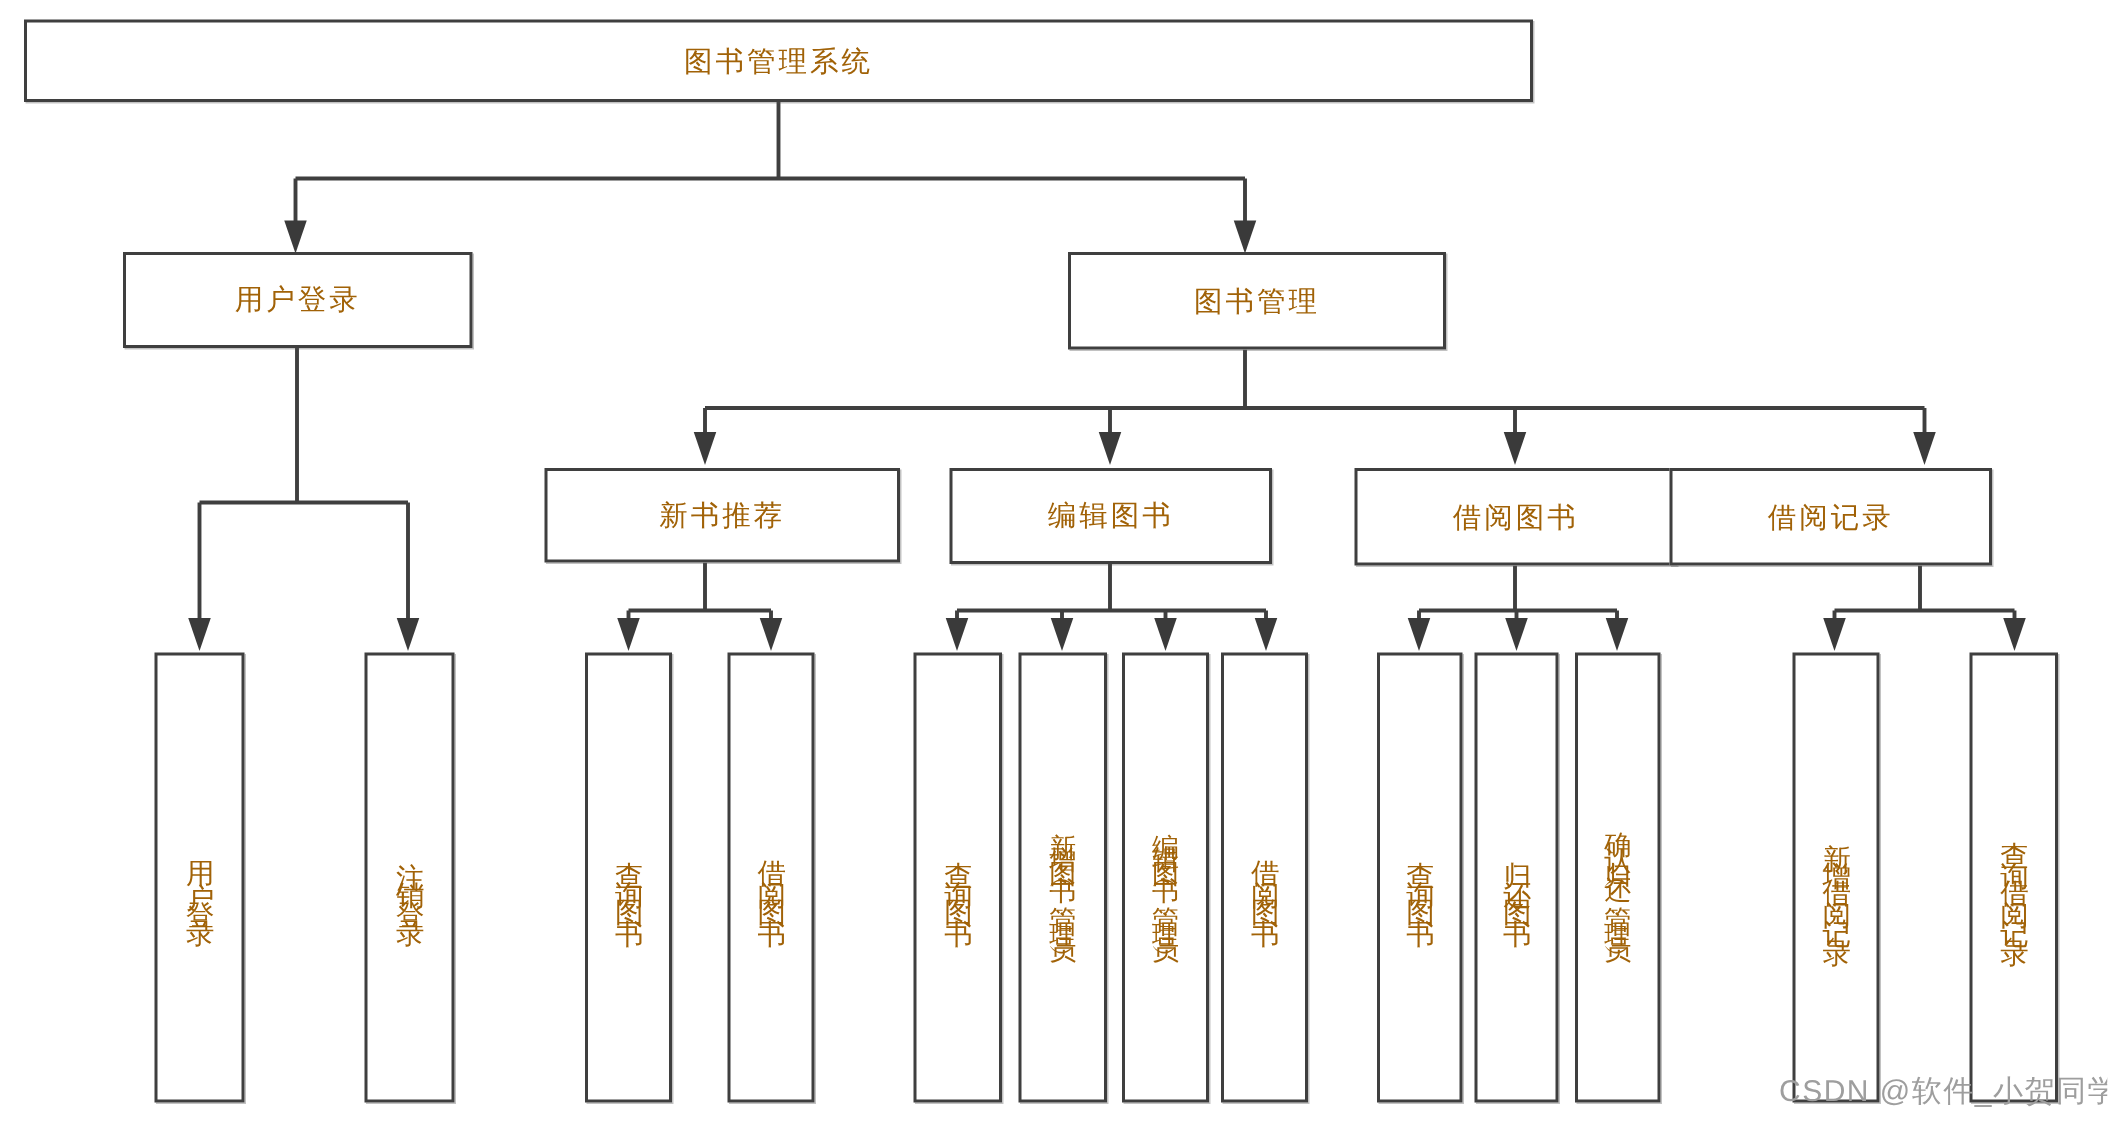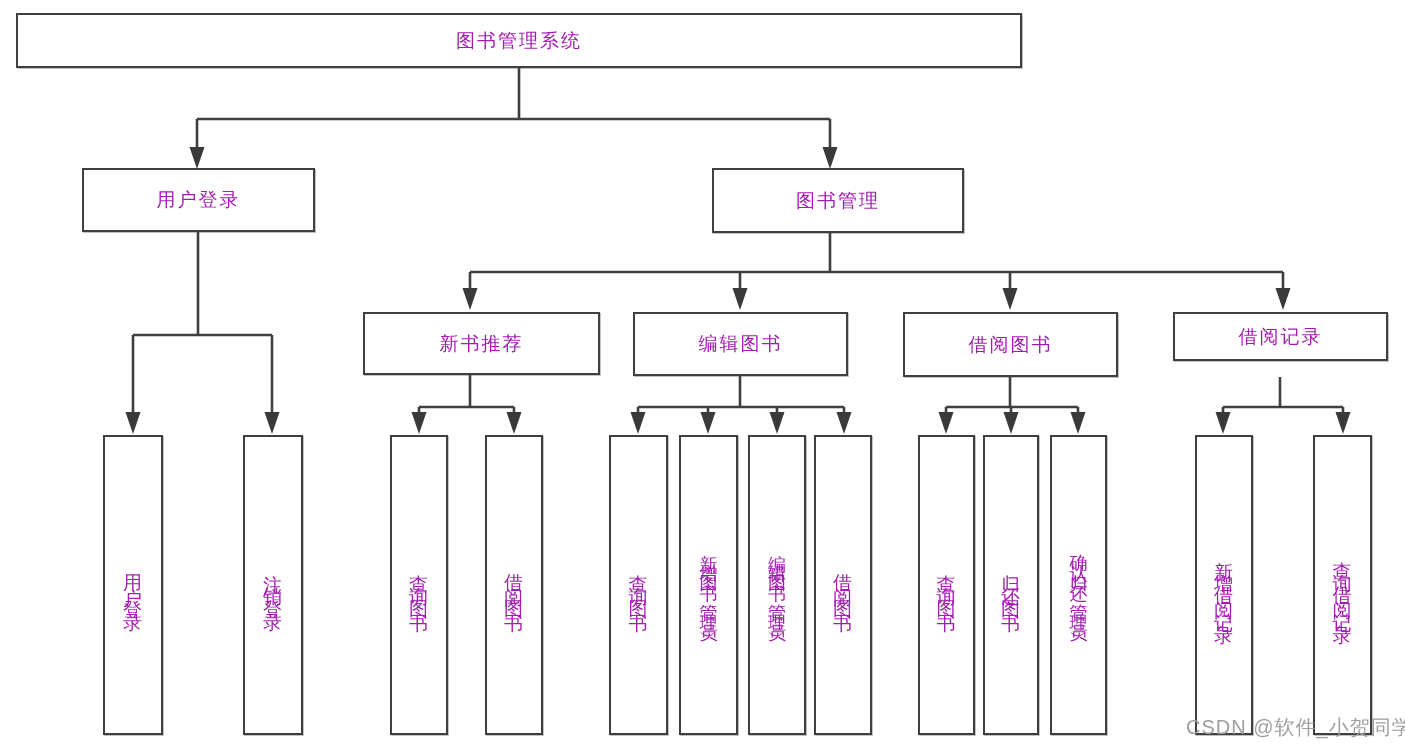--- a/index.html
+++ b/index.html
@@ -21,21 +21,21 @@
     top: 0;
     width: 1405px;
     height: 747px;
     pointer-events: none;
   }
   .node {
     position: absolute;
     box-sizing: border-box;
     border: 2px solid #3f3f3f;
     background: #ffffff;
-    color: #a21caf;
+    color: #a16207;
     display: flex;
     align-items: center;
     justify-content: center;
     box-shadow: 1px 1px 0 rgba(80,80,80,0.35);
   }
   .h-node {
     font-size: 19px;
     letter-spacing: 2px;
     white-space: nowrap;
   }
@@ -50,21 +50,21 @@
     letter-spacing: 10px;
     font-size: 18px;
   }
   
   #n-root   { left: 16px;   top: 13px;  width: 1006px; height: 55px; }
   #n-l2-0   { left: 82px;   top: 168px; width: 233px;  height: 64px; }
   #n-l2-1   { left: 712px;  top: 168px; width: 252px;  height: 65px; }
   #n-l3-0   { left: 363px;  top: 312px; width: 237px;  height: 63px; }
   #n-l3-1   { left: 633px;  top: 312px; width: 215px;  height: 64px; }
   #n-l3-2   { left: 903px;  top: 312px; width: 215px;  height: 65px; }
-  #n-l3-3   { left: 1173px; top: 312px; width: 215px;  height: 49px; }
+  #n-l3-3   { left: 1113px; top: 312px; width: 215px;  height: 65px; }
   .leaf     { top: 435px; height: 300px; }
   #n-leaf-0  { left: 103px;  width: 60px; }
   #n-leaf-1  { left: 243px;  width: 60px; }
   #n-leaf-2  { left: 390px;  width: 58px; }
   #n-leaf-3  { left: 485px;  width: 58px; }
   #n-leaf-4  { left: 609px;  width: 59px; }
   #n-leaf-5  { left: 679px;  width: 59px; }
   #n-leaf-6  { left: 748px;  width: 58px; }
   #n-leaf-7  { left: 814px;  width: 58px; }
   #n-leaf-8  { left: 918px;  width: 57px; }

